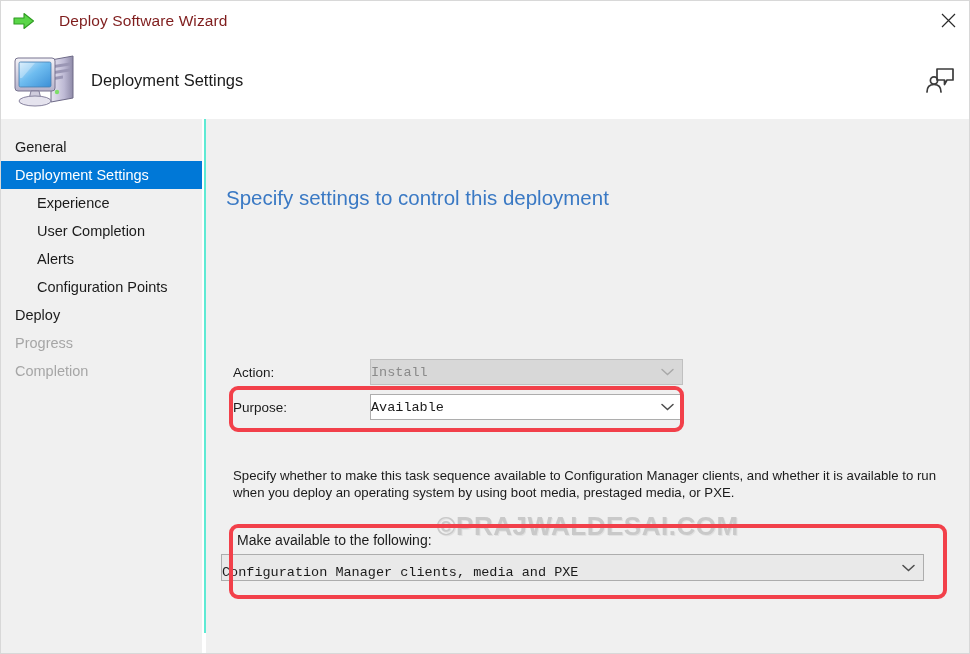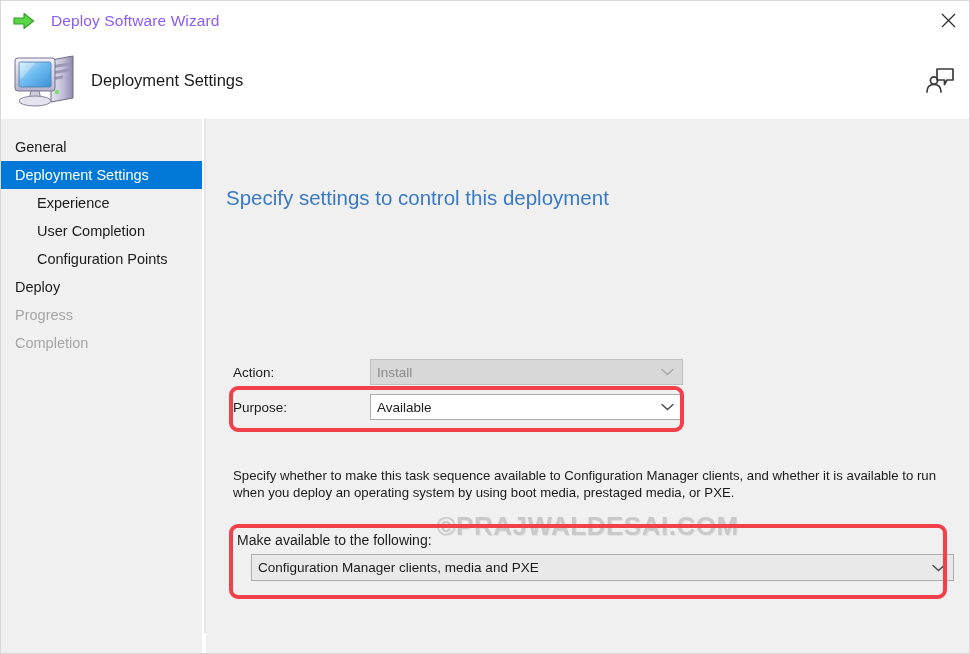--- a/index.html
+++ b/index.html
@@ -33,23 +33,23 @@
     display: flex;
     align-items: center;
   }
   .title-arrow-icon {
     margin-left: 12px;
     width: 22px;
     height: 20px;
     display: block;
   }
   .title-text {
-    margin-left: 16px;
+    margin-left: 24px;
     font-size: 15.5px;
-    color: #8b5cf6;
+    color: #7f1d1d;
     letter-spacing: 0.1px;
     text-align: center;
   }
   .close-button {
     position: absolute;
     right: 0; top: 0;
     width: 46px;
     height: 38px;
     display: flex;
     align-items: center;
@@ -90,21 +90,21 @@
     justify-content: center;
     cursor: default;
   }
 
   
   .body-area {
     position: absolute;
     left: 0; top: 118px;
     width: 968px;
     height: 514px;
-    background: #e5e5e5;
+    background: #5eead4;
   }
   .sidebar {
     position: absolute;
     left: 0; top: 0;
     width: 203px;
     height: 534px;
     background: #f0f0f0;
     border-right: 2px solid #ffffff;
     box-sizing: border-box;
     padding-top: 14px;
@@ -164,25 +164,25 @@
     border: 1px solid #adadad;
     background: #ffffff;
     display: flex;
     align-items: center;
   }
   .combo.disabled {
     background: #d8d8d8;
     border-color: #c0c0c0;
   }
   .combo-value {
-    padding-left: 6px;
     font-size: 13.5px;
     color: #1b1b1b;
     white-space: nowrap;
     overflow: hidden;
+    font-family: Liberation Mono, monospace;
   }
   .combo.disabled .combo-value { color: #8a8a8a; }
   .combo-chevron {
     position: absolute;
     right: 8px;
     top: 50%;
     transform: translateY(-50%);
     display: block;
   }
 
@@ -200,29 +200,29 @@
   
   .avail-label {
     position: absolute;
     left: 31px;
     top: 413px;
     font-size: 14px;
     color: #1b1b1b;
   }
   .avail-combo {
     position: absolute;
-    left: 45px;
+    left: 15px;
     top: 435px;
     width: 703px;
     height: 27px;
     box-sizing: border-box;
     border: 1px solid #adadad;
     background: #e9e9e9;
     display: flex;
-    align-items: center;
+    align-items: flex-end;
   }
 
   
   .redbox {
     position: absolute;
     border: 4px solid #f2404a;
     border-radius: 9px;
     box-sizing: border-box;
     pointer-events: none;
   }
@@ -313,20 +313,21 @@
     </div>
   </div>
 
   <div class="body-area">
 
     <div class="sidebar">
       <div class="nav-item">General</div>
       <div class="nav-item selected">Deployment Settings</div>
       <div class="nav-item indent">Experience</div>
       <div class="nav-item indent">User Completion</div>
+      <div class="nav-item indent">Alerts</div>
       <div class="nav-item indent">Configuration Points</div>
       <div class="nav-item">Deploy</div>
       <div class="nav-item disabled">Progress</div>
       <div class="nav-item disabled">Completion</div>
     </div>
 
     <div class="content">
 
       <div class="content-title">Specify settings to control this deployment</div>
 

